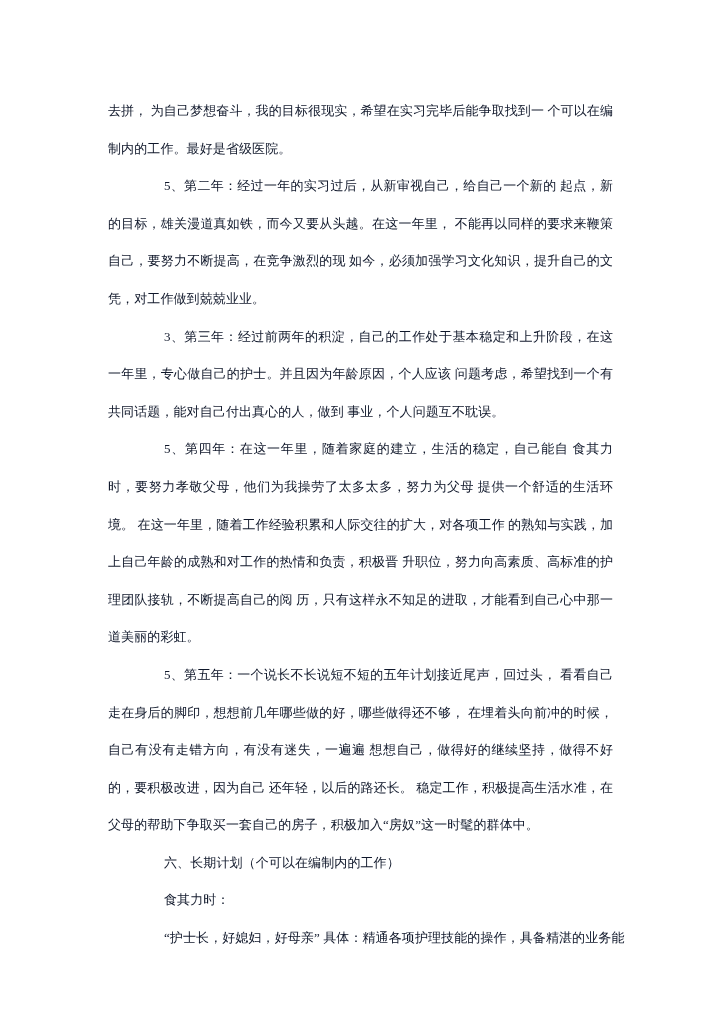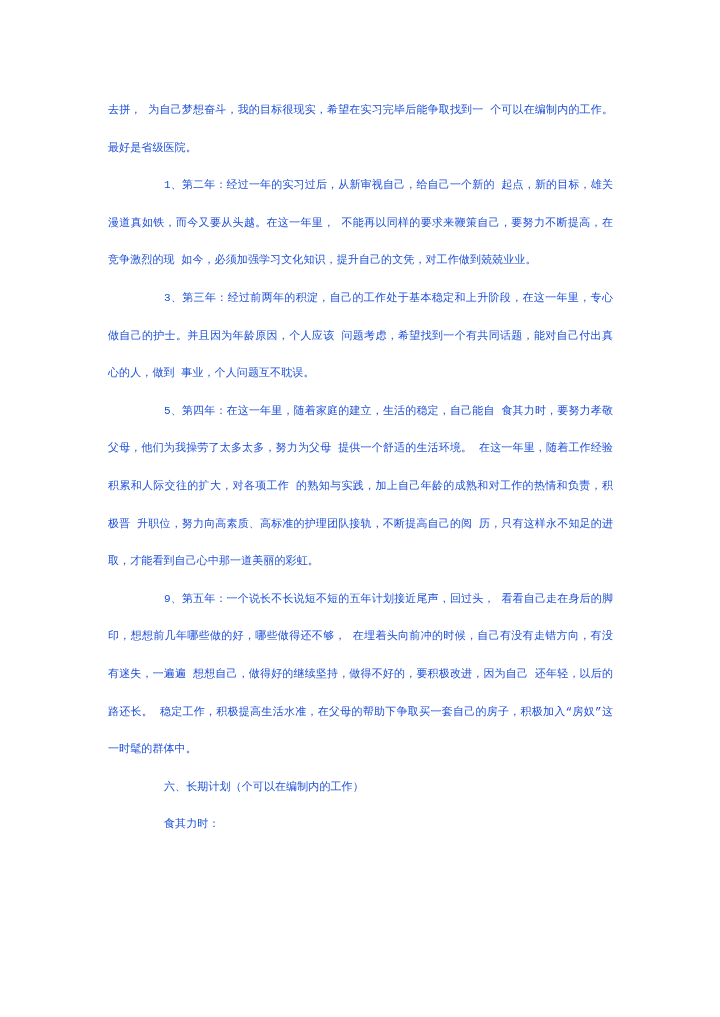--- a/index.html
+++ b/index.html
@@ -1,28 +1,29 @@
 <!DOCTYPE html>
 <html><head>
 <meta charset="utf-8">
 <style>
   html, body { margin: 0; padding: 0; background: #ffffff; }
   body { width: 720px; height: 1017px; position: relative; overflow: hidden; }
   .page {
     position: absolute; left: 108px; top: 92px; width: 505px;
-    font-family: Liberation Mono, monospace;
-    font-size: 11px; color: #1d4ed8;
+    font-family: Liberation Serif, serif;
+    font-size: 13px; color: #0f172a;
   }
   .para { margin: 0; line-height: 37.6px; text-align: justify; text-align-last: left; letter-spacing: 0.1px; }
   .indent { text-indent: 56px; }
 </style>
 </head>
 <body>
 
 <div class="page">
   <p class="para">去拼， 为自己梦想奋斗，我的目标很现实，希望在实习完毕后能争取找到一 个可以在编制内的工作。最好是省级医院。</p>
-  <p class="para indent">1、第二年：经过一年的实习过后，从新审视自己，给自己一个新的 起点，新的目标，雄关漫道真如铁，而今又要从头越。在这一年里， 不能再以同样的要求来鞭策自己，要努力不断提高，在竞争激烈的现 如今，必须加强学习文化知识，提升自己的文凭，对工作做到兢兢业业。</p>
+  <p class="para indent">5、第二年：经过一年的实习过后，从新审视自己，给自己一个新的 起点，新的目标，雄关漫道真如铁，而今又要从头越。在这一年里， 不能再以同样的要求来鞭策自己，要努力不断提高，在竞争激烈的现 如今，必须加强学习文化知识，提升自己的文凭，对工作做到兢兢业业。</p>
   <p class="para indent">3、第三年：经过前两年的积淀，自己的工作处于基本稳定和上升阶段，在这一年里，专心做自己的护士。并且因为年龄原因，个人应该 问题考虑，希望找到一个有共同话题，能对自己付出真心的人，做到 事业，个人问题互不耽误。</p>
   <p class="para indent">5、第四年：在这一年里，随着家庭的建立，生活的稳定，自己能自 食其力时，要努力孝敬父母，他们为我操劳了太多太多，努力为父母 提供一个舒适的生活环境。 在这一年里，随着工作经验积累和人际交往的扩大，对各项工作 的熟知与实践，加上自己年龄的成熟和对工作的热情和负责，积极晋 升职位，努力向高素质、高标准的护理团队接轨，不断提高自己的阅 历，只有这样永不知足的进取，才能看到自己心中那一道美丽的彩虹。</p>
-  <p class="para indent">9、第五年：一个说长不长说短不短的五年计划接近尾声，回过头， 看看自己走在身后的脚印，想想前几年哪些做的好，哪些做得还不够， 在埋着头向前冲的时候，自己有没有走错方向，有没有迷失，一遍遍 想想自己，做得好的继续坚持，做得不好的，要积极改进，因为自己 还年轻，以后的路还长。 稳定工作，积极提高生活水准，在父母的帮助下争取买一套自己的房子，积极加入“房奴”这一时髦的群体中。</p>
+  <p class="para indent">5、第五年：一个说长不长说短不短的五年计划接近尾声，回过头， 看看自己走在身后的脚印，想想前几年哪些做的好，哪些做得还不够， 在埋着头向前冲的时候，自己有没有走错方向，有没有迷失，一遍遍 想想自己，做得好的继续坚持，做得不好的，要积极改进，因为自己 还年轻，以后的路还长。 稳定工作，积极提高生活水准，在父母的帮助下争取买一套自己的房子，积极加入“房奴”这一时髦的群体中。</p>
   <p class="para indent">六、长期计划（个可以在编制内的工作）</p>
   <p class="para indent">食其力时：</p>
+  <p class="para indent" style="white-space:nowrap;">“护士长，好媳妇，好母亲” 具体：精通各项护理技能的操作，具备精湛的业务能</p>
 </div>
 
 </body></html>

